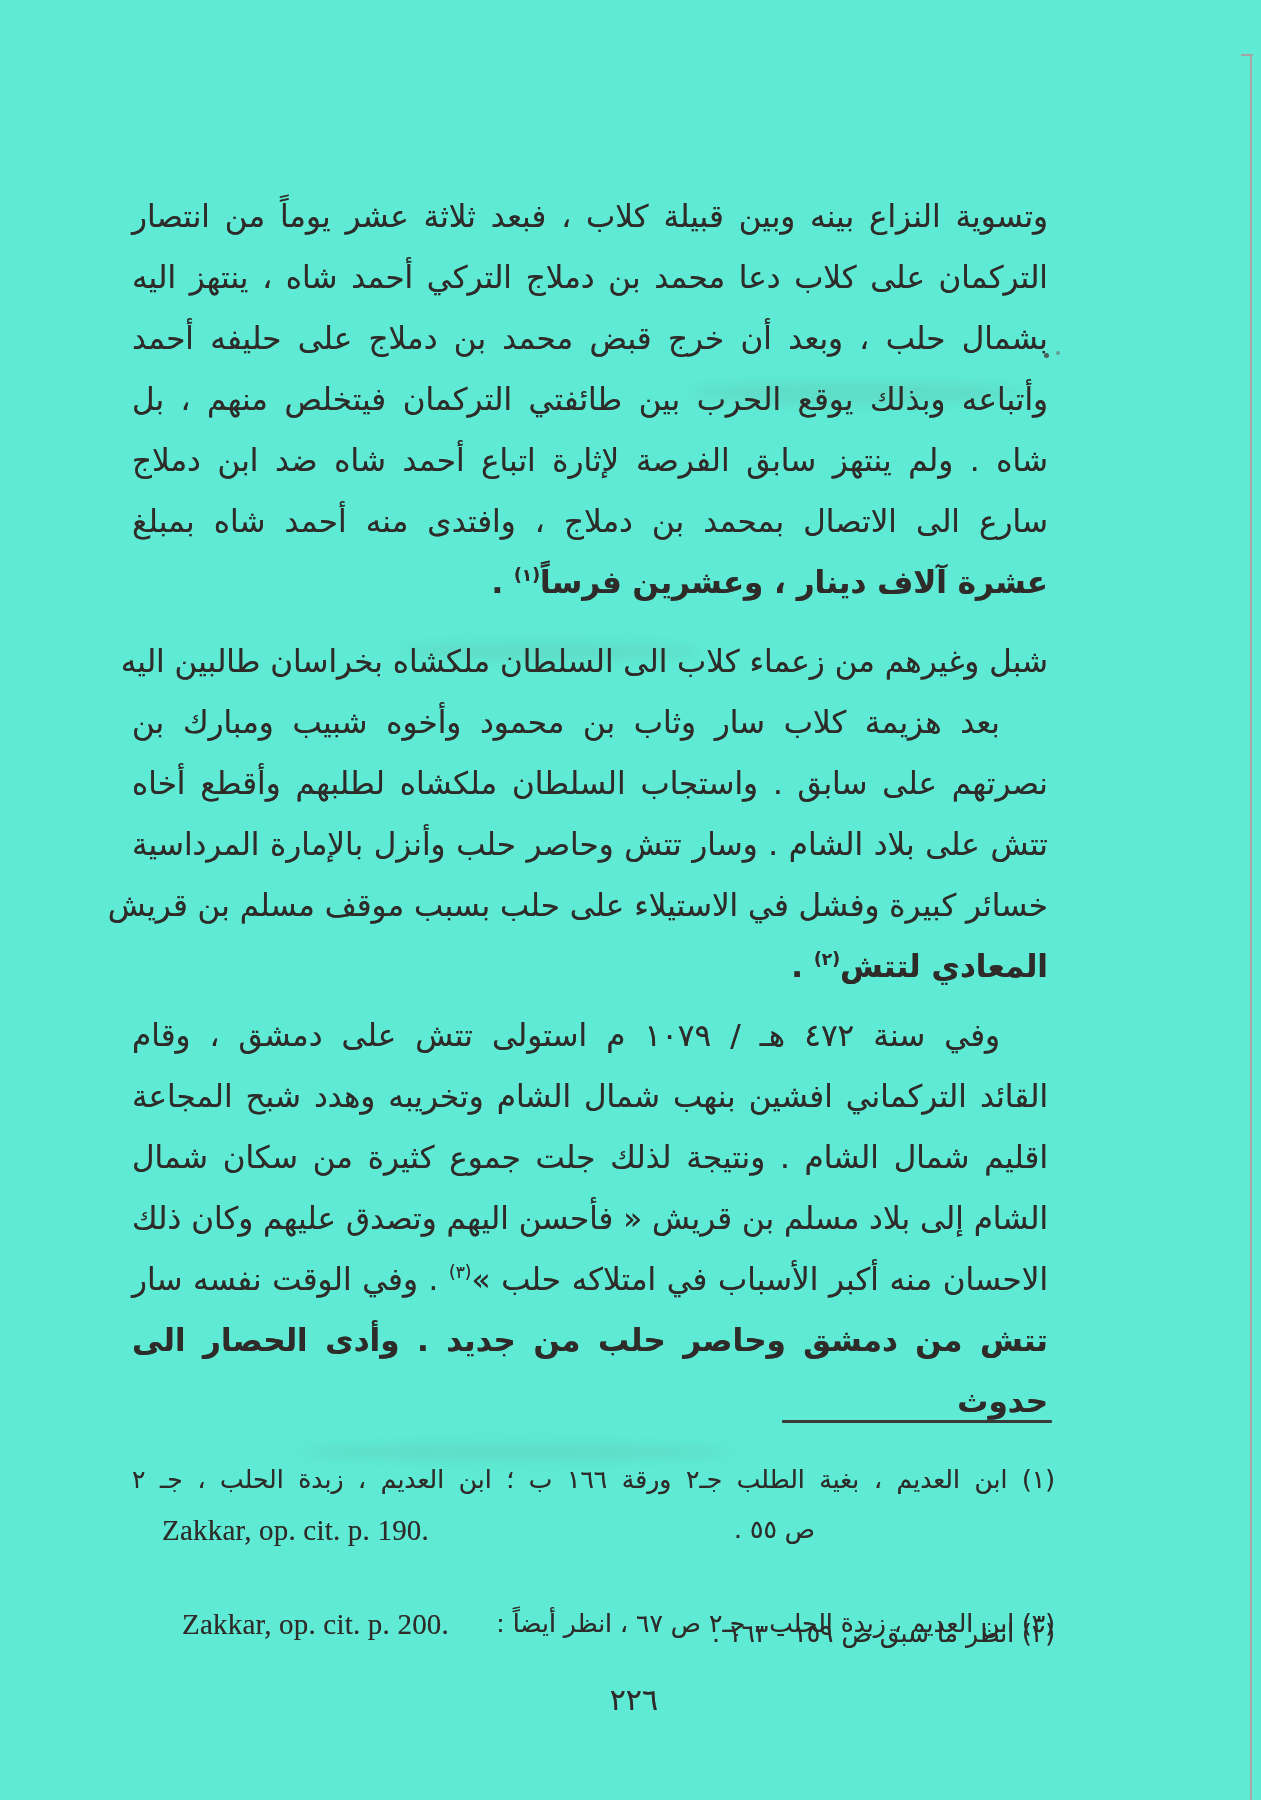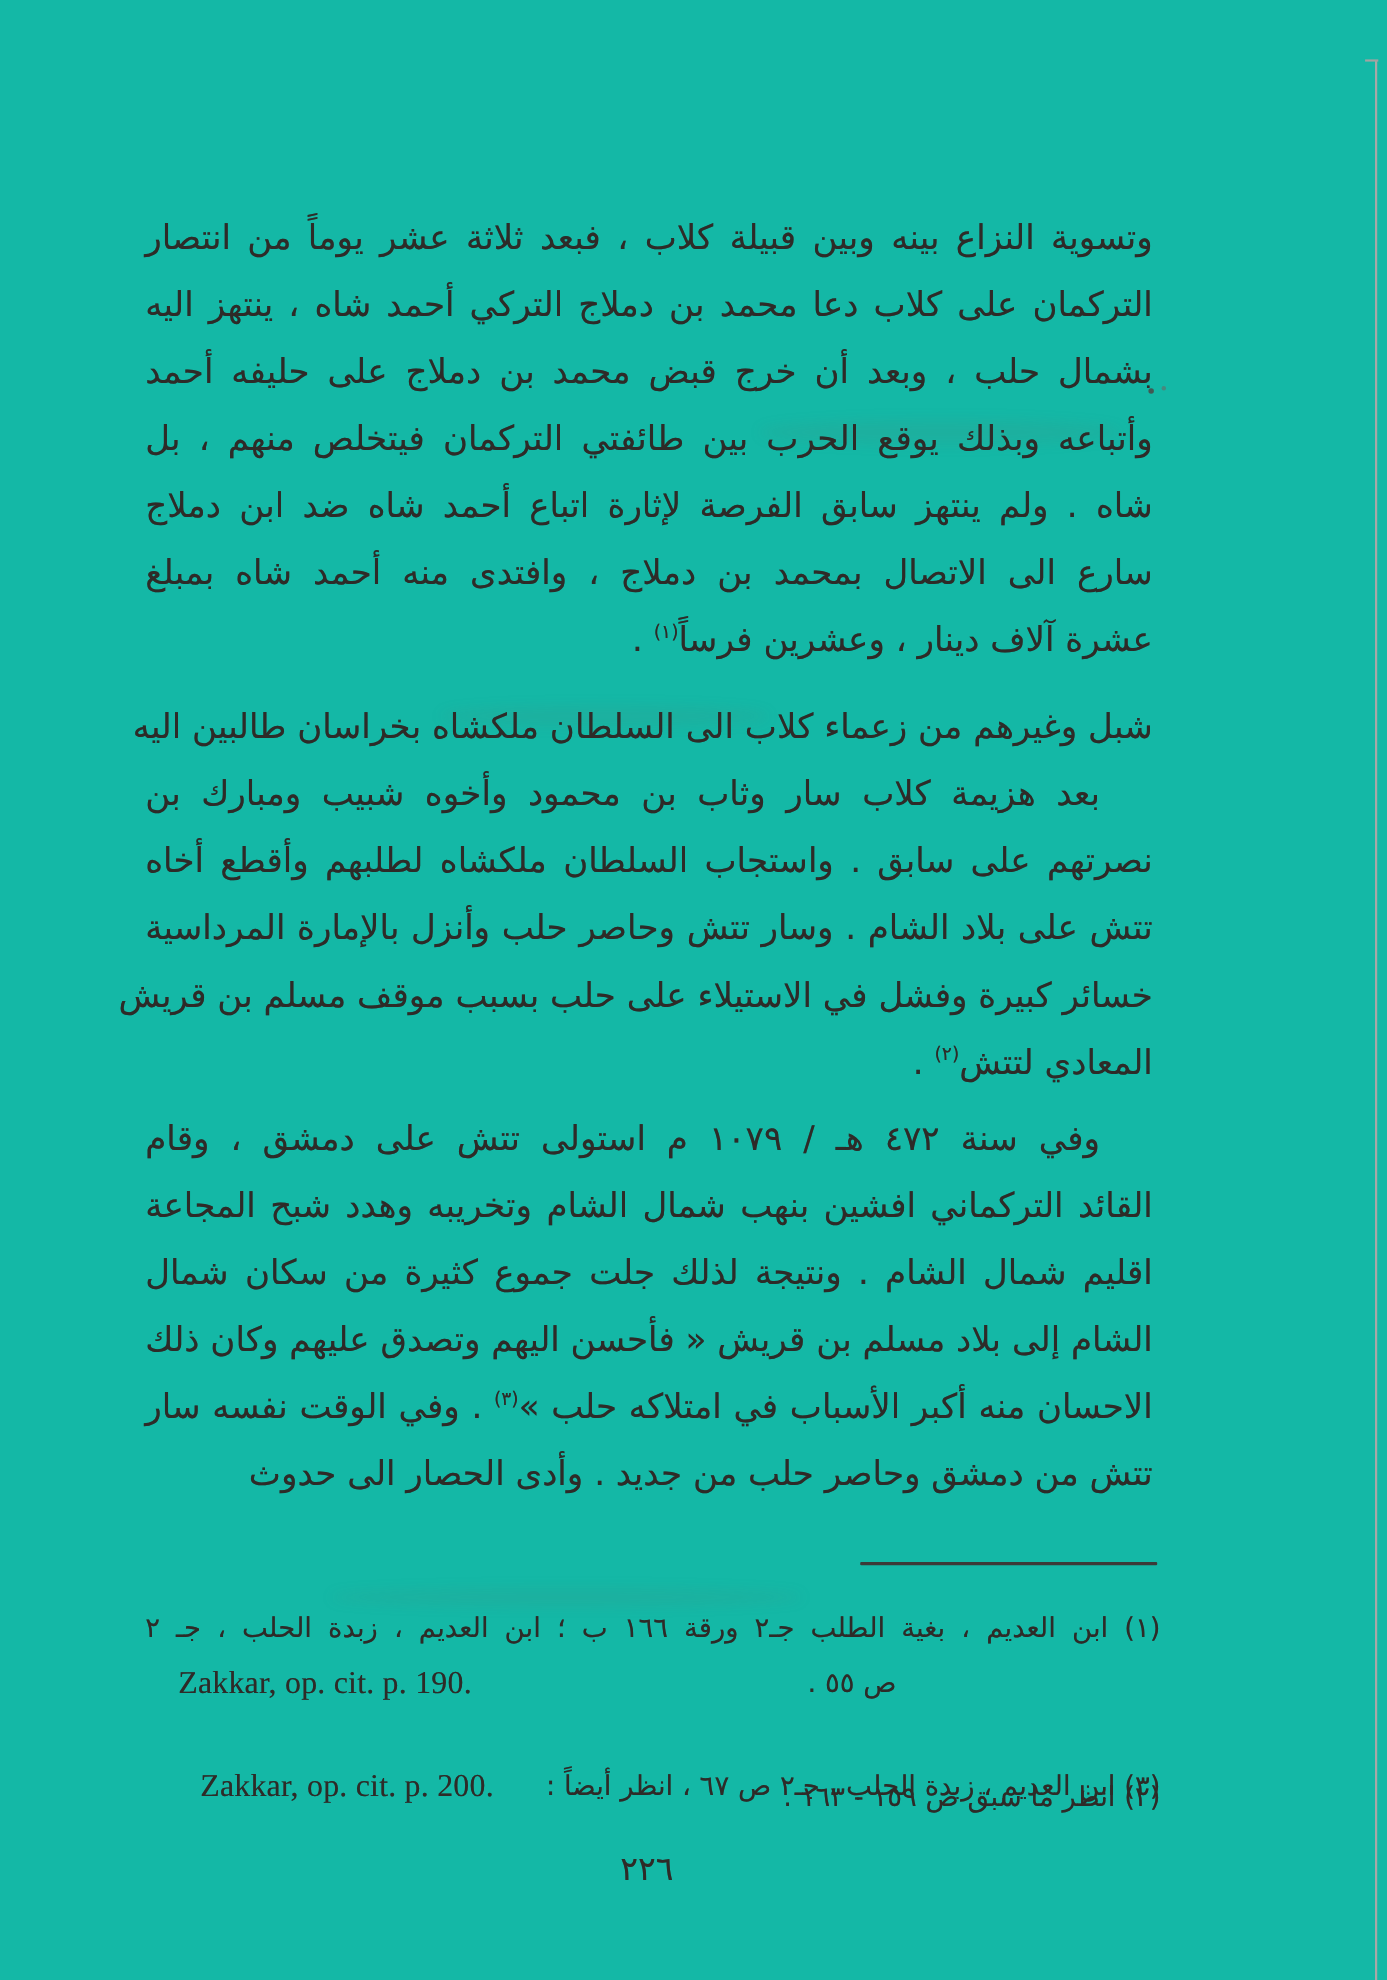--- a/index.html
+++ b/index.html
@@ -4,21 +4,21 @@
 <style>
   html,body{margin:0;padding:0;}
   body{
     width:1261px;height:1800px;position:relative;
     background:#ffffff;
     font-family:"DejaVu Sans", sans-serif;
     overflow:hidden;
   }
   .page{
     position:absolute;left:0;top:0;width:1261px;height:1800px;
-    background:#14b8a6;
+    background:#5eead4;
   }
   
   .edge-line{position:absolute;left:1250px;top:55px;width:2px;height:1745px;background:#a8a8a6;}
   .edge-tick{position:absolute;left:1241px;top:54px;width:12px;height:2px;background:#a3a3a1;}
 
   
   .ghost{position:absolute;border-radius:50%;background:rgba(110,108,100,0.10);filter:blur(6px);}
   .g1{left:690px;top:382px;width:330px;height:22px;}
   .g2{left:400px;top:642px;width:300px;height:18px;}
   .g3{left:300px;top:1444px;width:430px;height:16px;}
@@ -36,21 +36,21 @@
   }
   .para{margin:0;padding:0;}
   .para + .para.gap-a{margin-top:18px;}
   .para + .para.gap-b{margin-top:8px;}
   .bline{
     height:61px;line-height:61px;font-size:31px;
     text-align:justify;text-align-last:justify;
     white-space:nowrap;
   }
   .para.indent .bline.first{padding-right:48px;}
-  .bline.end{text-align-last:right;white-space:normal;}
+  .bline.end{text-align-last:right;white-space:normal;font-weight:bold;}
   .bline sup{font-size:0.55em;vertical-align:0.7em;line-height:0;}
 
   
   .fn-sep{position:absolute;left:782px;top:1420px;width:270px;height:3px;background:#3c3a38;border-radius:1px;}
   .fn-line{
     position:absolute;left:132px;width:923px;height:44px;line-height:44px;
     direction:rtl;font-size:25px;
   }
   .fn-just{text-align:justify;text-align-last:justify;white-space:nowrap;}
   .fn-right{text-align:right;}
@@ -62,21 +62,21 @@
   .latin{
     direction:ltr;font-family:"Liberation Serif", serif;font-size:29px;
     position:absolute;top:0;letter-spacing:0.2px;
   }
   .latin-1{left:30px;}
   .latin-3{left:22px;margin-left:28px;}
 
   
   .page-number{
     position:absolute;left:518px;top:1678px;width:140px;height:44px;line-height:44px;
-    text-align:center;font-size:30px;
+    text-align:right;font-size:30px;
   }
 </style>
 </head>
 <body>
 
 <div class="page">
 
   <div class="edge-line"></div>
   <div class="edge-tick"></div>
 

